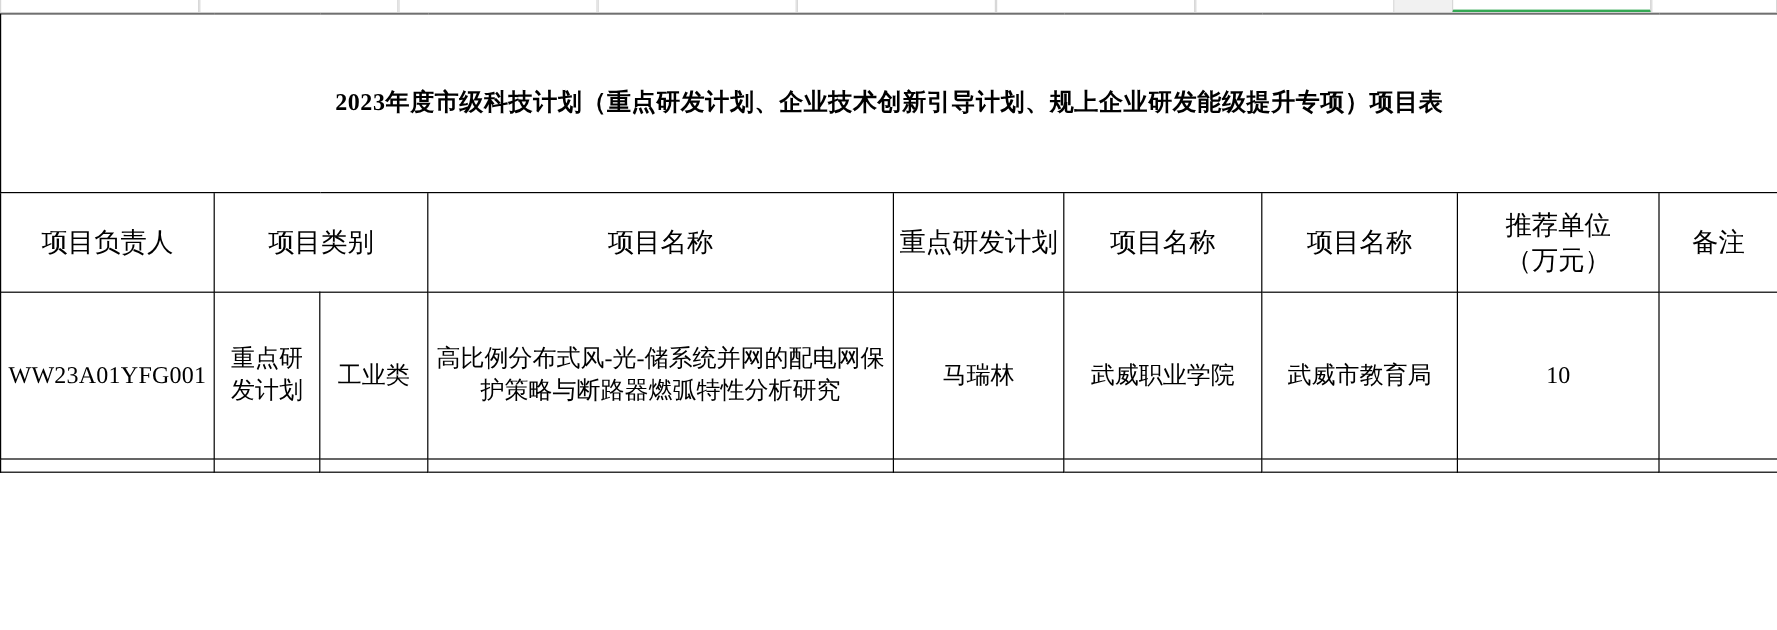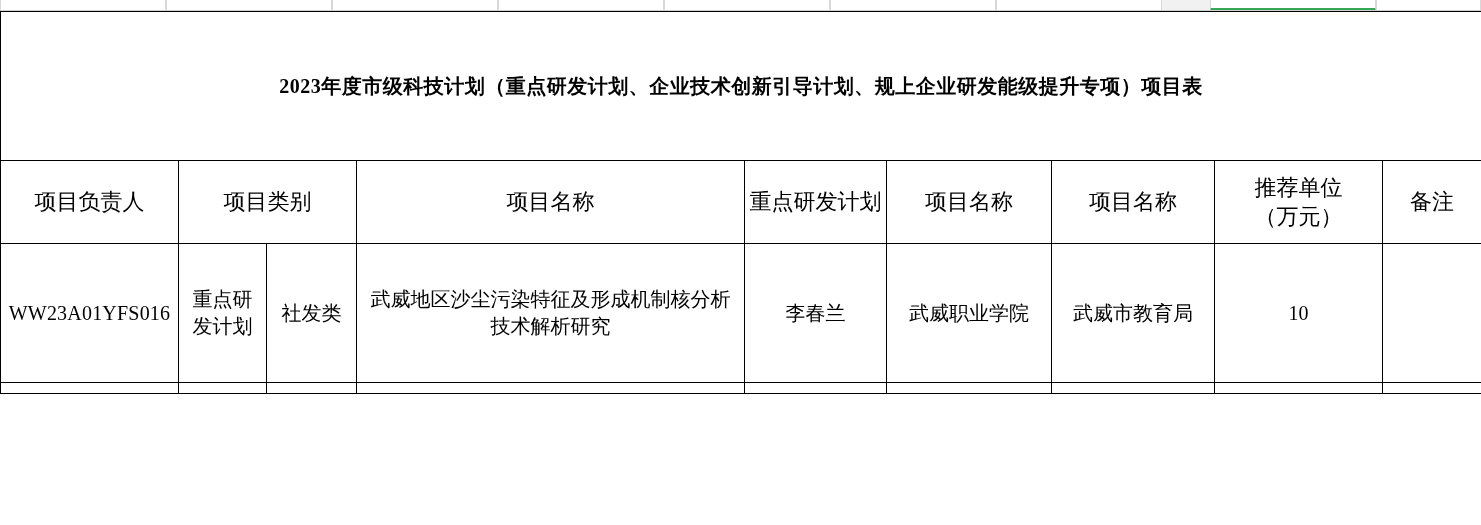--- a/index.html
+++ b/index.html
@@ -148,25 +148,25 @@
         <td>重点研发计划</td>
         <td>项目名称</td>
         <td>项目名称</td>
         <td>
           <span>推荐单位</span><br>
           <span>（万元）</span>
         </td>
         <td>备注</td>
       </tr>
       <tr class="data-row">
-        <td class="code-cell">WW23A01YFS016</td>
+        <td class="code-cell">WW23A01YFG001</td>
         <td class="cat-cell">重点研发计划</td>
-        <td class="cat-cell">社发类</td>
-        <td class="name-cell">武威地区沙尘污染特征及形成机制核分析技术解析研究</td>
-        <td>李春兰</td>
+        <td class="cat-cell">工业类</td>
+        <td class="name-cell">高比例分布式风-光-储系统并网的配电网保护策略与断路器燃弧特性分析研究</td>
+        <td>马瑞林</td>
         <td>武威职业学院</td>
         <td>武威市教育局</td>
         <td>10</td>
         <td class="empty-cell"></td>
       </tr>
       <tr class="clip-row">
         <td></td>
         <td></td>
         <td></td>
         <td></td>

